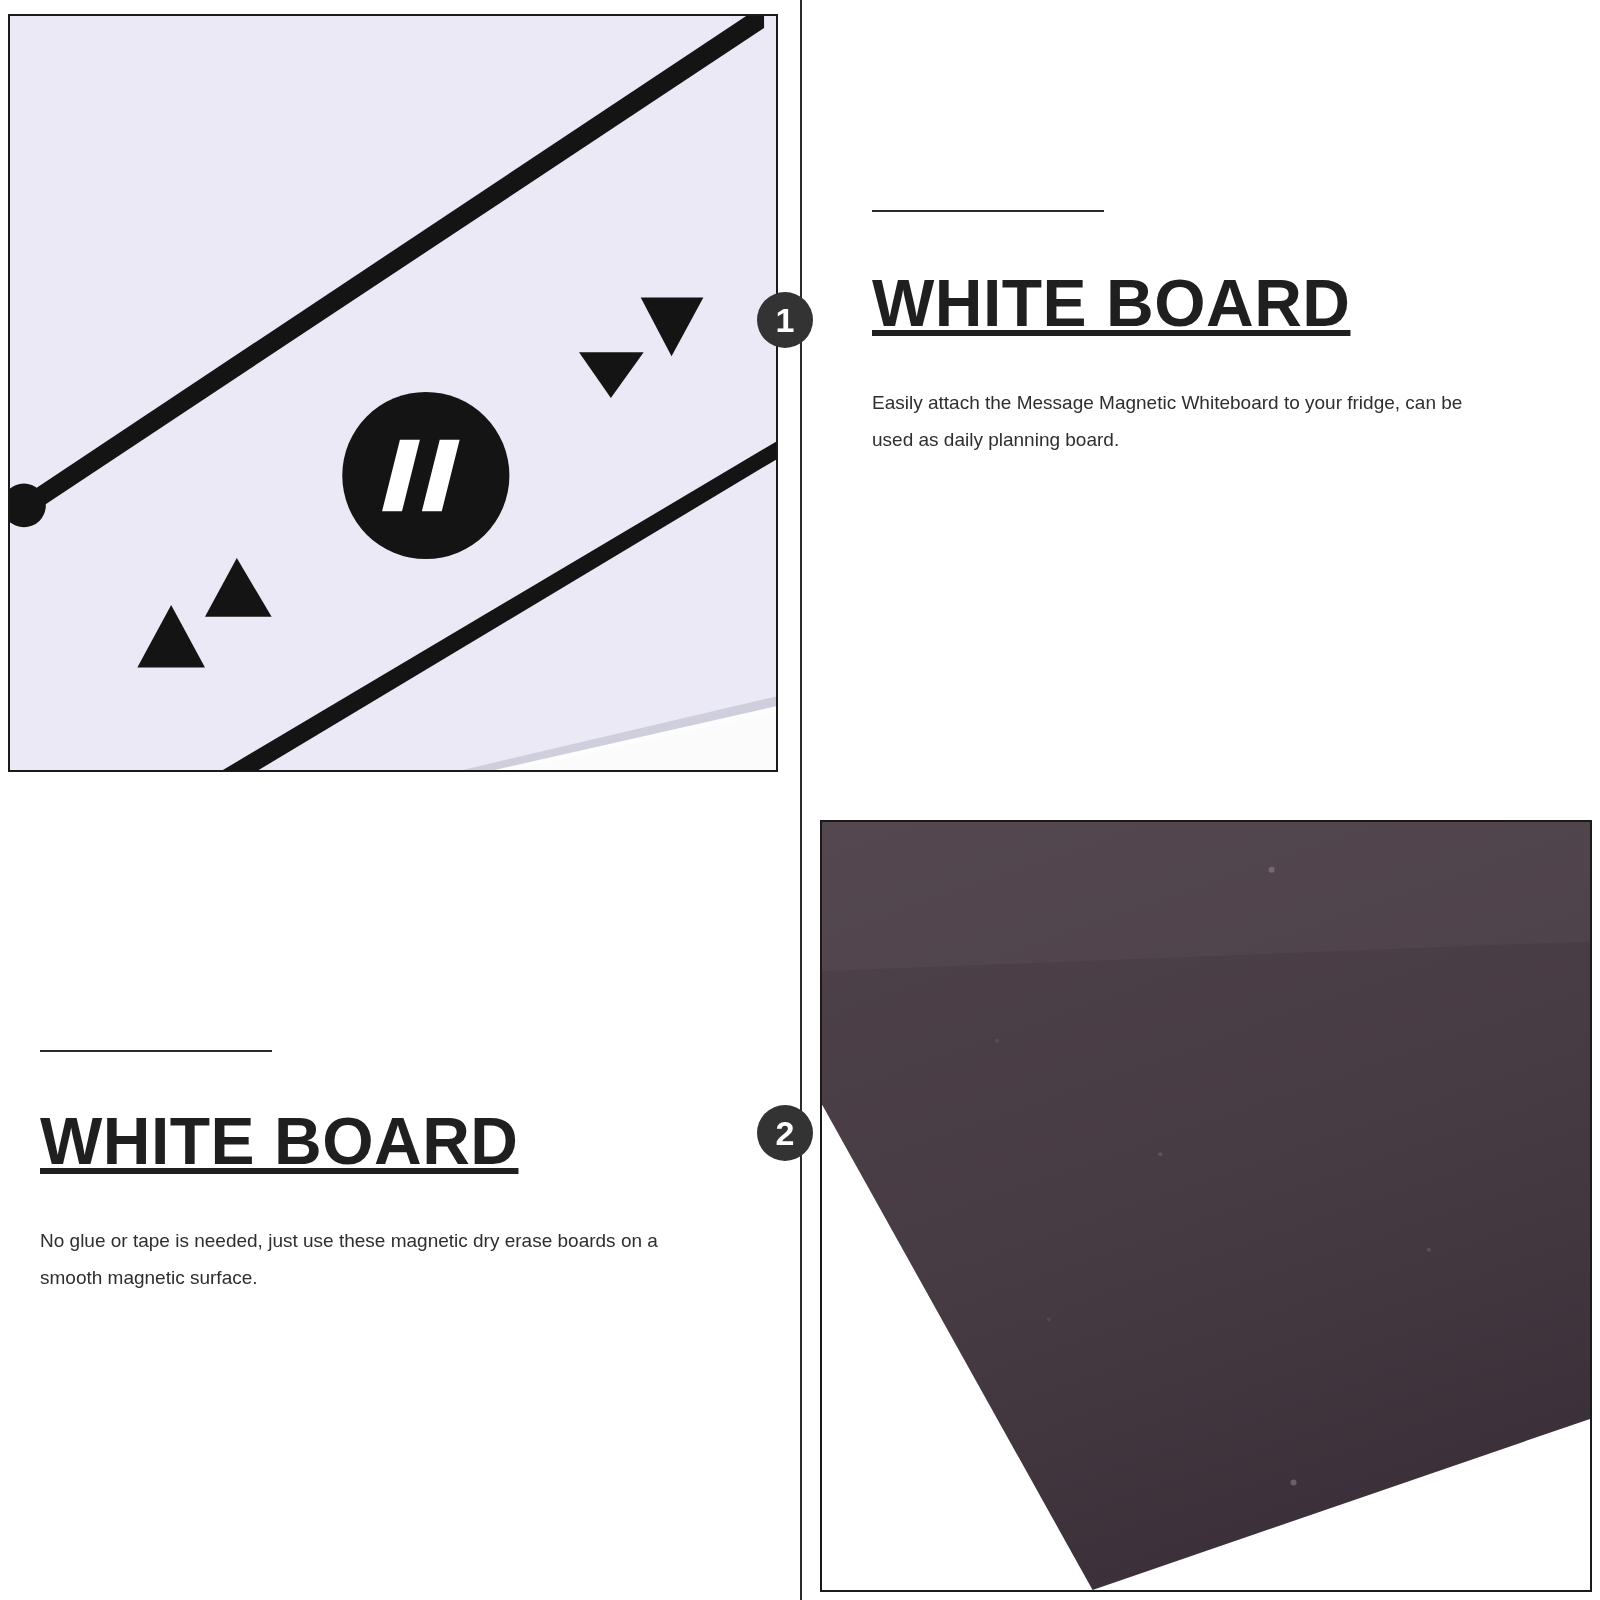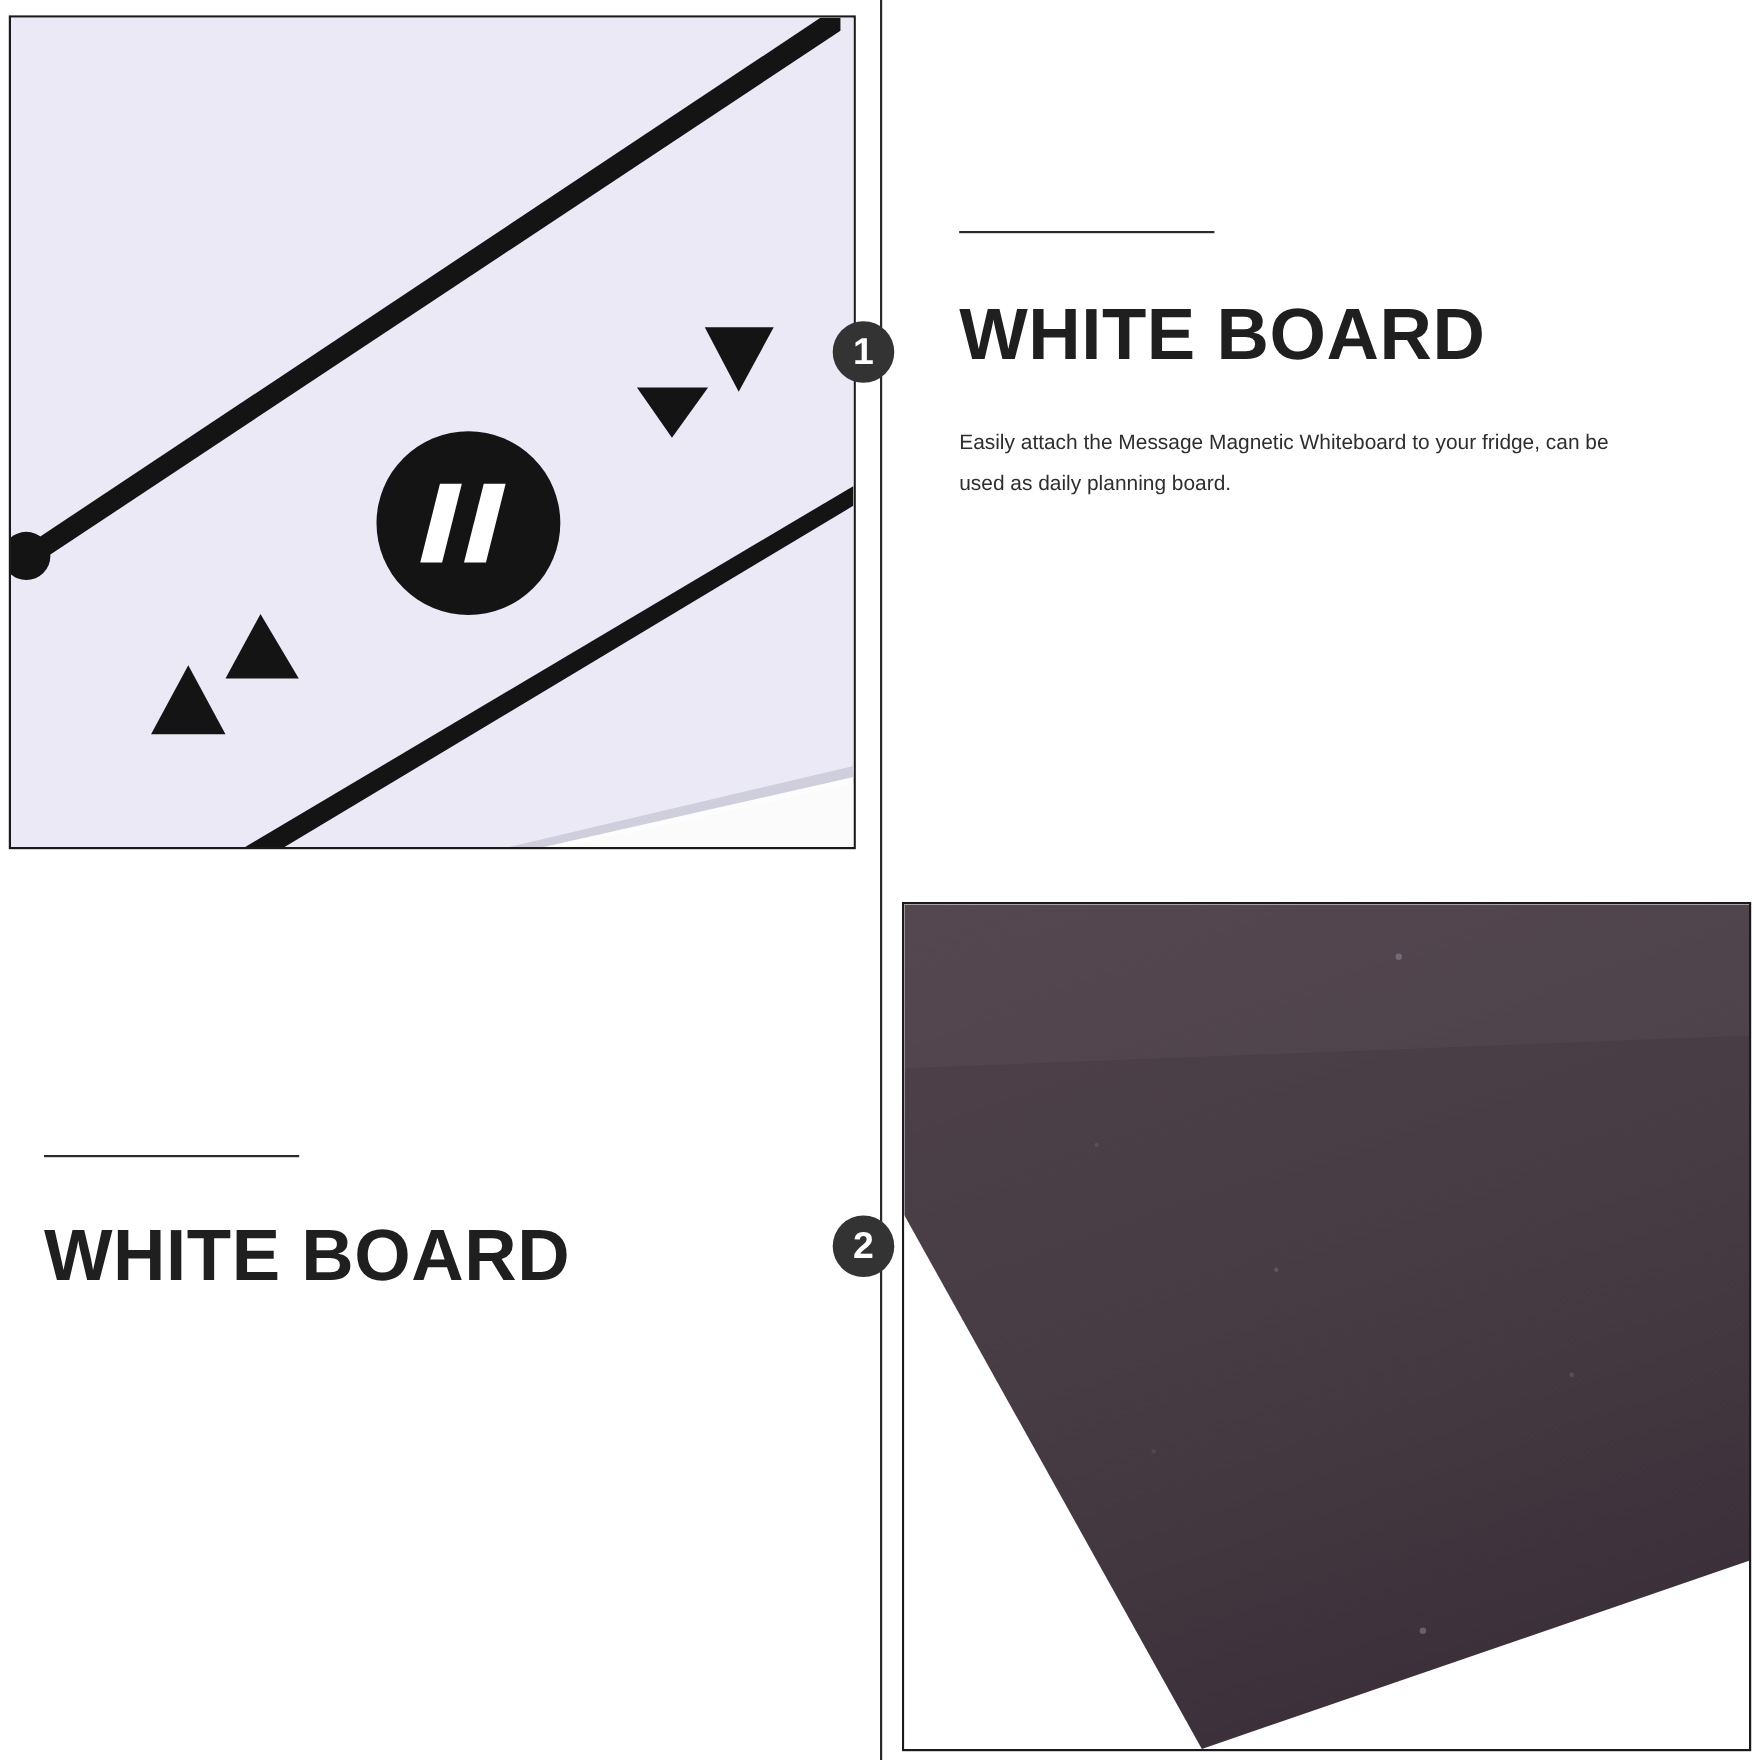--- a/index.html
+++ b/index.html
@@ -60,20 +60,21 @@
   .text-block-2 .rule { margin-bottom: 56px; }
 
   .heading {
     font-size: 66px;
     font-weight: bold;
     color: #1f1f1f;
     letter-spacing: 0.5px;
     line-height: 1;
     margin: 0 0 48px 0;
     white-space: nowrap;
+    text-decoration: underline;
   }
 
   .paragraph {
     font-size: 19px;
     color: #2e2e2e;
     line-height: 1.95;
     margin: 0;
     font-weight: 400;
   }
 
@@ -140,20 +141,21 @@
   <div class="rule"></div>
   <h1 class="heading">WHITE BOARD</h1>
   <p class="paragraph">Easily attach the Message Magnetic Whiteboard to your fridge, can be used as daily planning board.</p>
 </div>
 
 <div class="badge badge-2">2</div>
 
 <div class="text-block text-block-2">
   <div class="rule"></div>
   <h1 class="heading">WHITE BOARD</h1>
+  <p class="paragraph">No glue or tape is needed, just use these magnetic dry erase boards on a smooth magnetic surface.</p>
 </div>
 
 <div class="photo-panel photo-magnet">
   <svg viewBox="0 0 772 772" preserveAspectRatio="none">
     <defs>
       <linearGradient id="sheetGrad" x1="0" y1="0" x2="0.35" y2="1">
         <stop offset="0%" stop-color="#4e4149"></stop>
         <stop offset="55%" stop-color="#483c44"></stop>
         <stop offset="100%" stop-color="#3c313a"></stop>
       </linearGradient>

